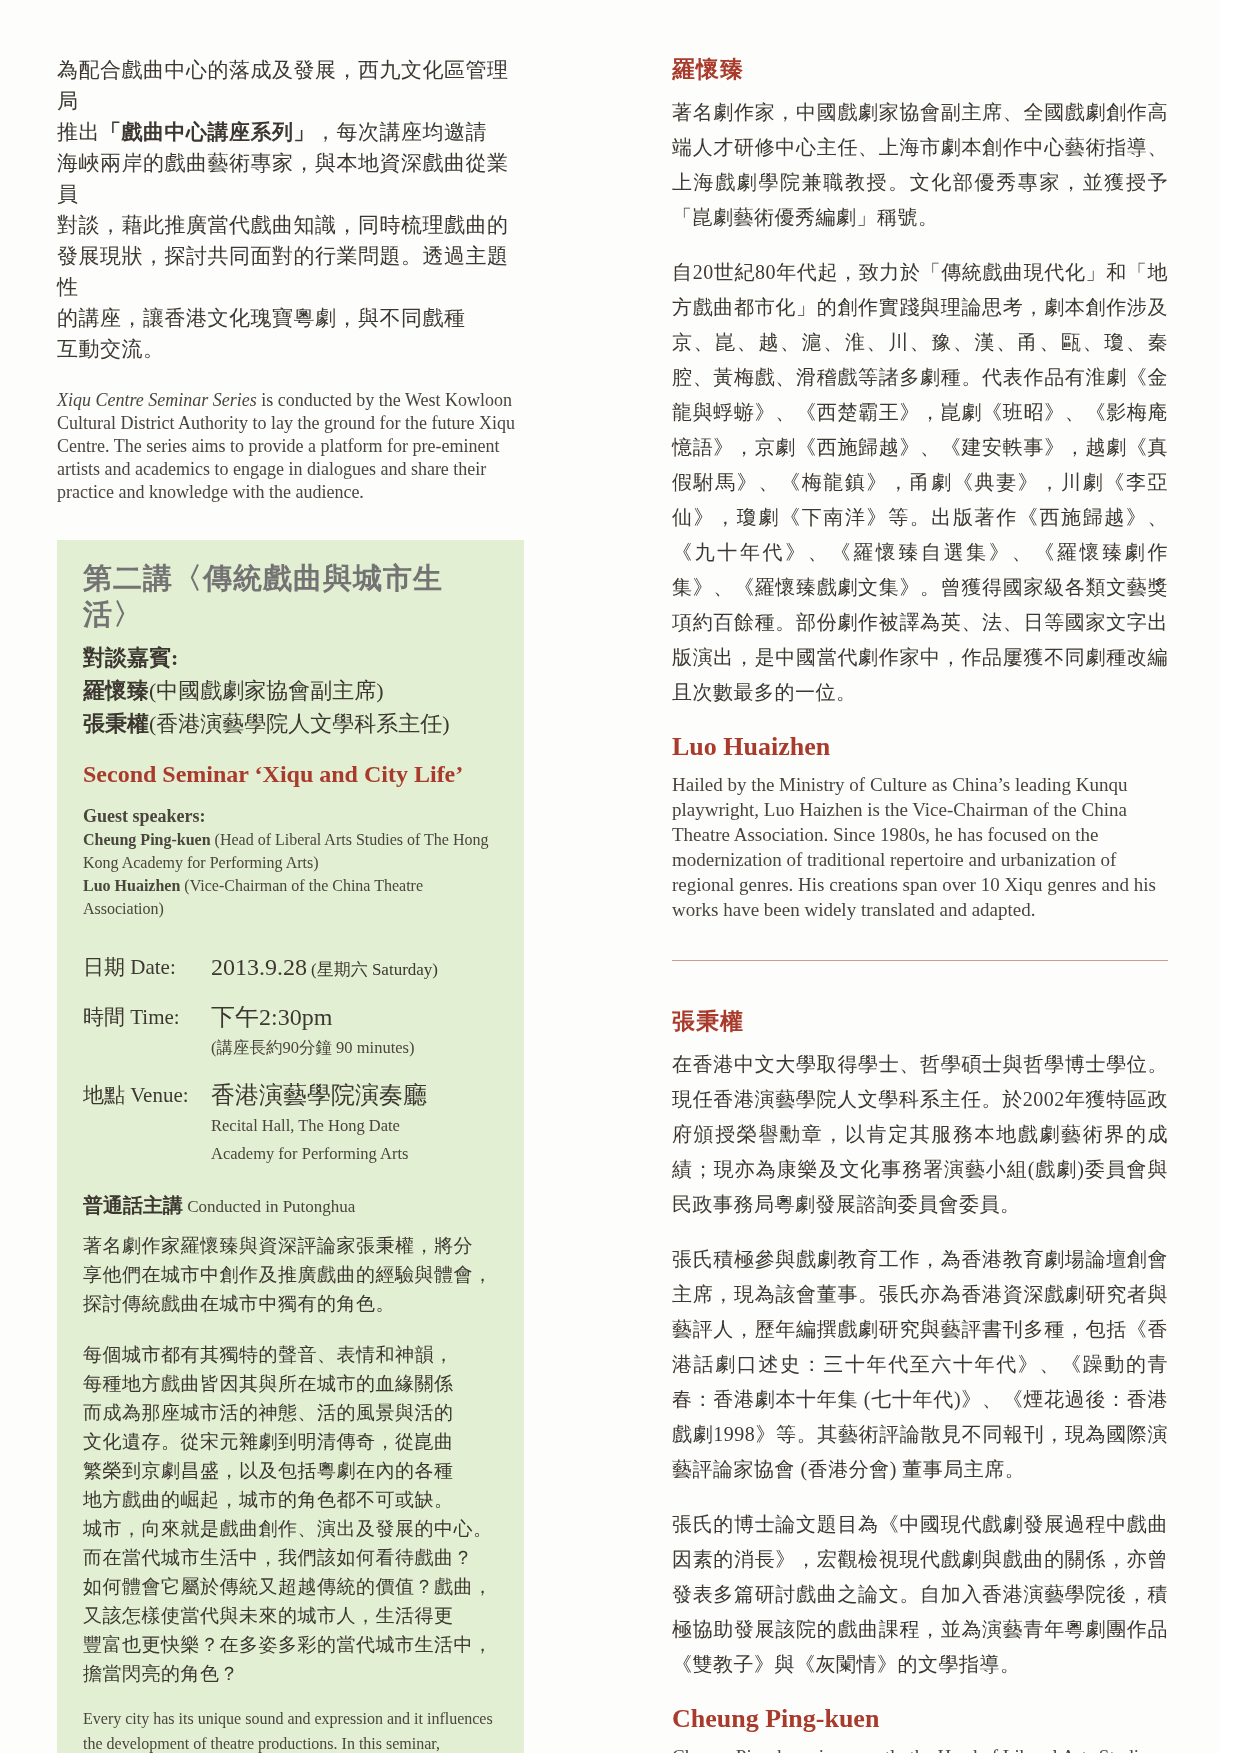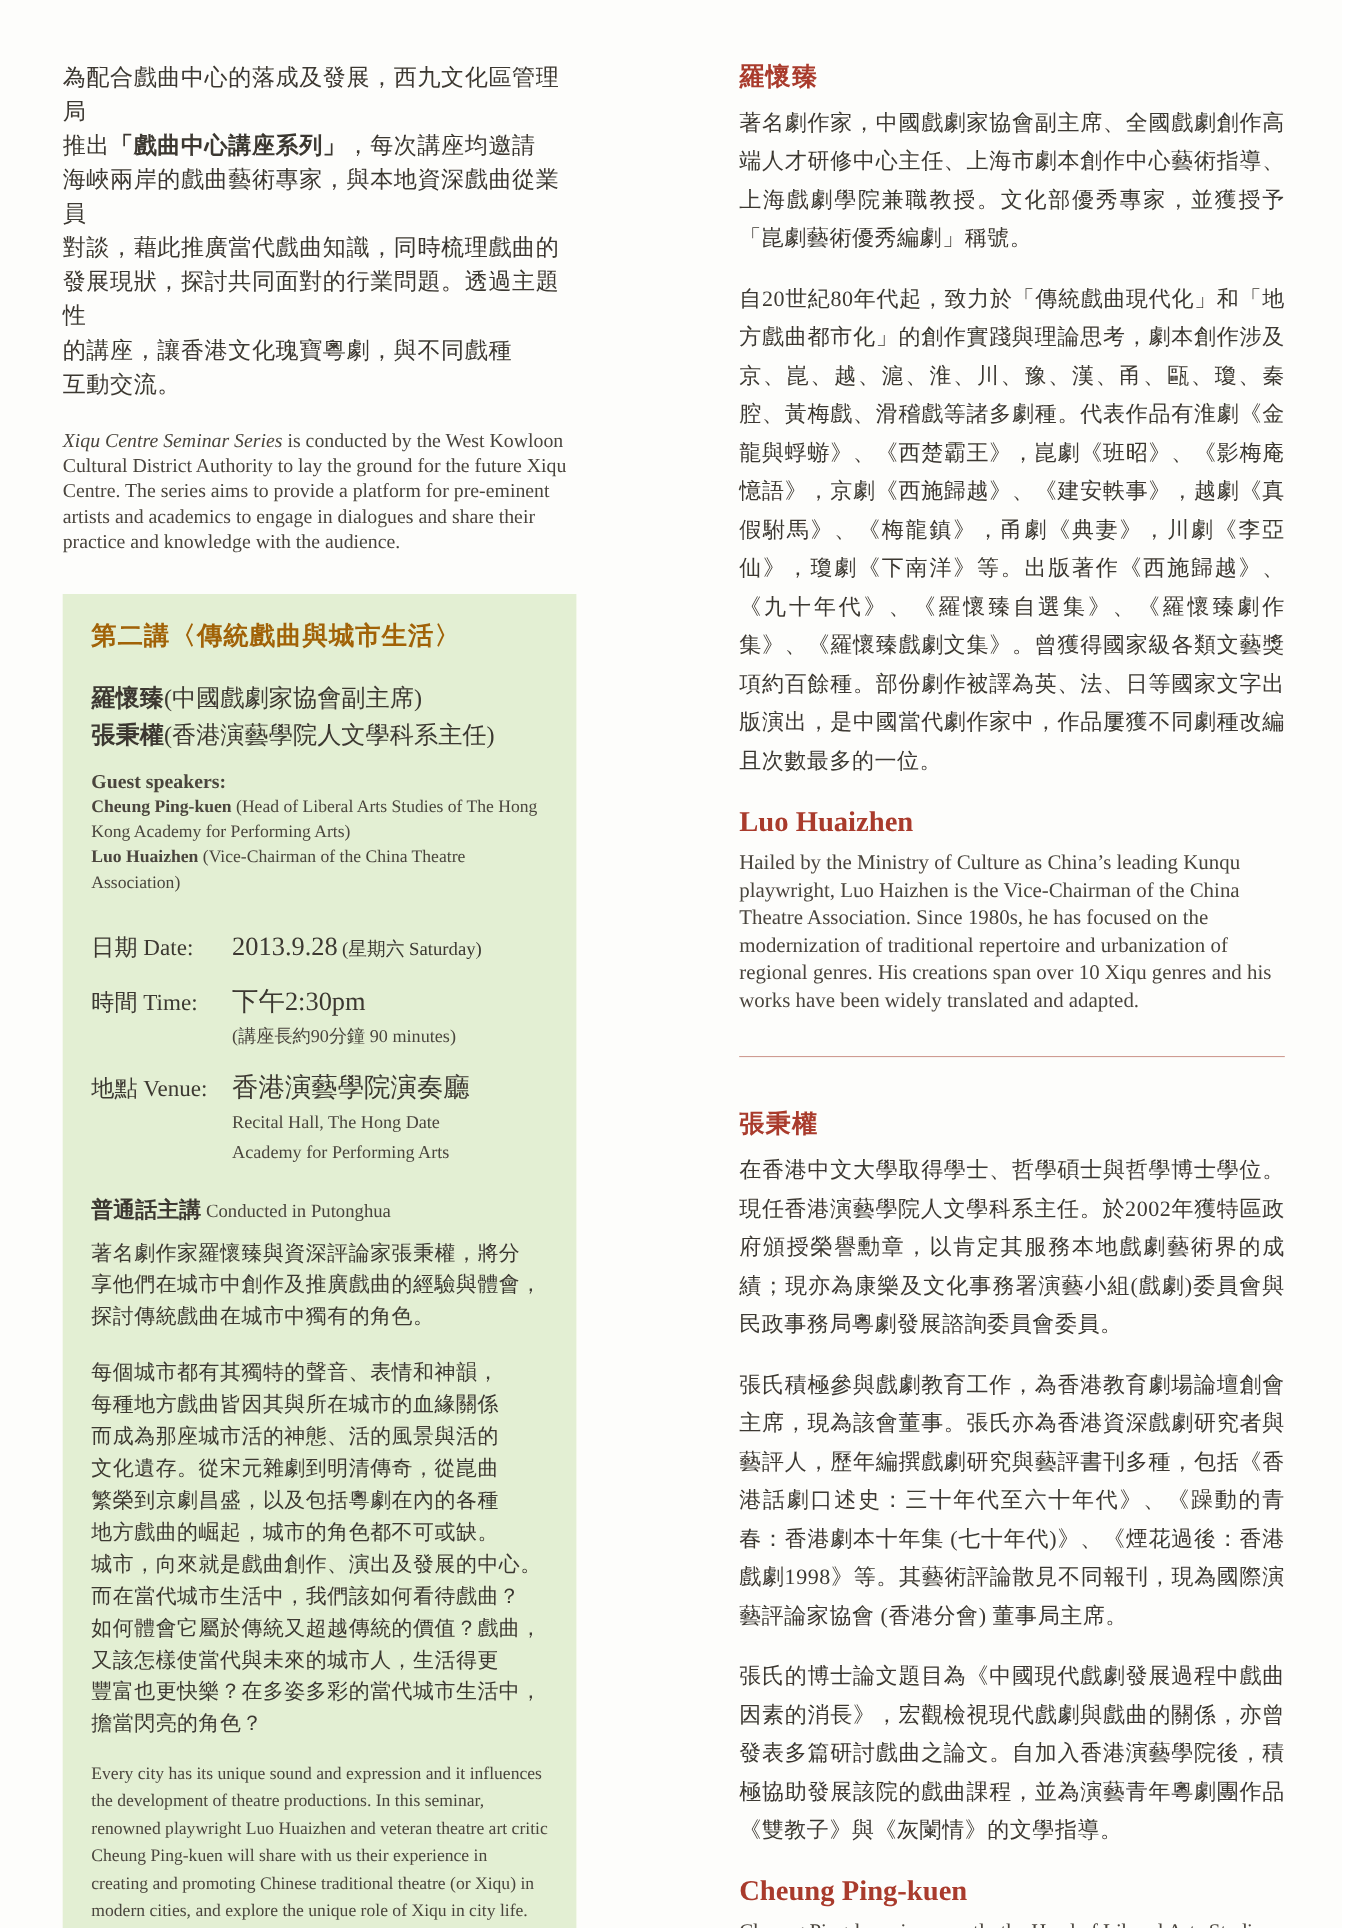--- a/index.html
+++ b/index.html
@@ -29,22 +29,22 @@
     margin:24px 0 0; font-size:18px; line-height:23px;
     color:#4a453d;
   }
   .green-box {
     margin-top:36px;
     background:#e3efd3;
     padding:20px 26px 26px 26px;
     box-sizing:border-box;
   }
   .gb-title {
-    margin:0 0 22px; font-size:23px; line-height:36px;
-    font-weight:bold; color:#a16207; letter-spacing:1px;
+    margin:0 0 10px; font-size:29px; line-height:36px;
+    font-weight:bold; color:#737373; letter-spacing:1px;
   }
   .gb-guests-zh { margin:0; font-size:22px; line-height:32px; font-weight:bold; }
   .gb-speaker-zh { margin:0; font-size:22px; line-height:33px; }
   .gb-title-en {
     margin:18px 0 0; font-size:24px; line-height:32px;
     font-weight:bold; color:#a93b2c;
   }
   .gb-guests-en { margin:14px 0 0; font-size:18px; line-height:24px; font-weight:bold; color:#4a453d; }
   .gb-speaker-en { margin:0; font-size:16px; line-height:23px; color:#4a453d; }
 
@@ -104,23 +104,25 @@
 對談，藉此推廣當代戲曲知識，同時梳理戲曲的
 發展現狀，探討共同面對的行業問題。透過主題性
 的講座，讓香港文化瑰寶粵劇，與不同戲種
 互動交流。</span></p>
 
       <p class="intro-en"><span class="i">Xiqu Centre Seminar Series</span><span> is conducted by the West Kowloon Cultural District Authority to lay the ground for the future Xiqu Centre.  The series aims to provide a platform for pre-eminent artists and academics to engage in dialogues and share their practice and knowledge with the audience.</span></p>
 
       <div class="green-box">
         <h2 class="gb-title">第二講〈傳統戲曲與城市生活〉</h2>
 
+        <p class="gb-guests-zh">對談嘉賓:</p>
         <p class="gb-speaker-zh"><span class="b">羅懷臻</span><span>(中國戲劇家協會副主席)</span></p>
         <p class="gb-speaker-zh"><span class="b">張秉權</span><span>(香港演藝學院人文學科系主任)</span></p>
 
+        <h3 class="gb-title-en">Second Seminar ‘Xiqu and City Life’</h3>
 
         <p class="gb-guests-en">Guest speakers:</p>
         <p class="gb-speaker-en"><span class="b">Cheung Ping-kuen</span><span> (Head of Liberal Arts Studies of The Hong Kong Academy for Performing Arts)</span></p>
         <p class="gb-speaker-en"><span class="b">Luo Huaizhen</span><span> (Vice-Chairman of the China Theatre Association)</span></p>
 
         <div class="gb-details">
           <div class="gb-row">
             <div class="gb-label">日期 Date:</div>
             <div class="gb-val"><span class="gb-val-main">2013.9.28</span> <span class="gb-val-sub">(星期六 Saturday)</span></div>
           </div>

